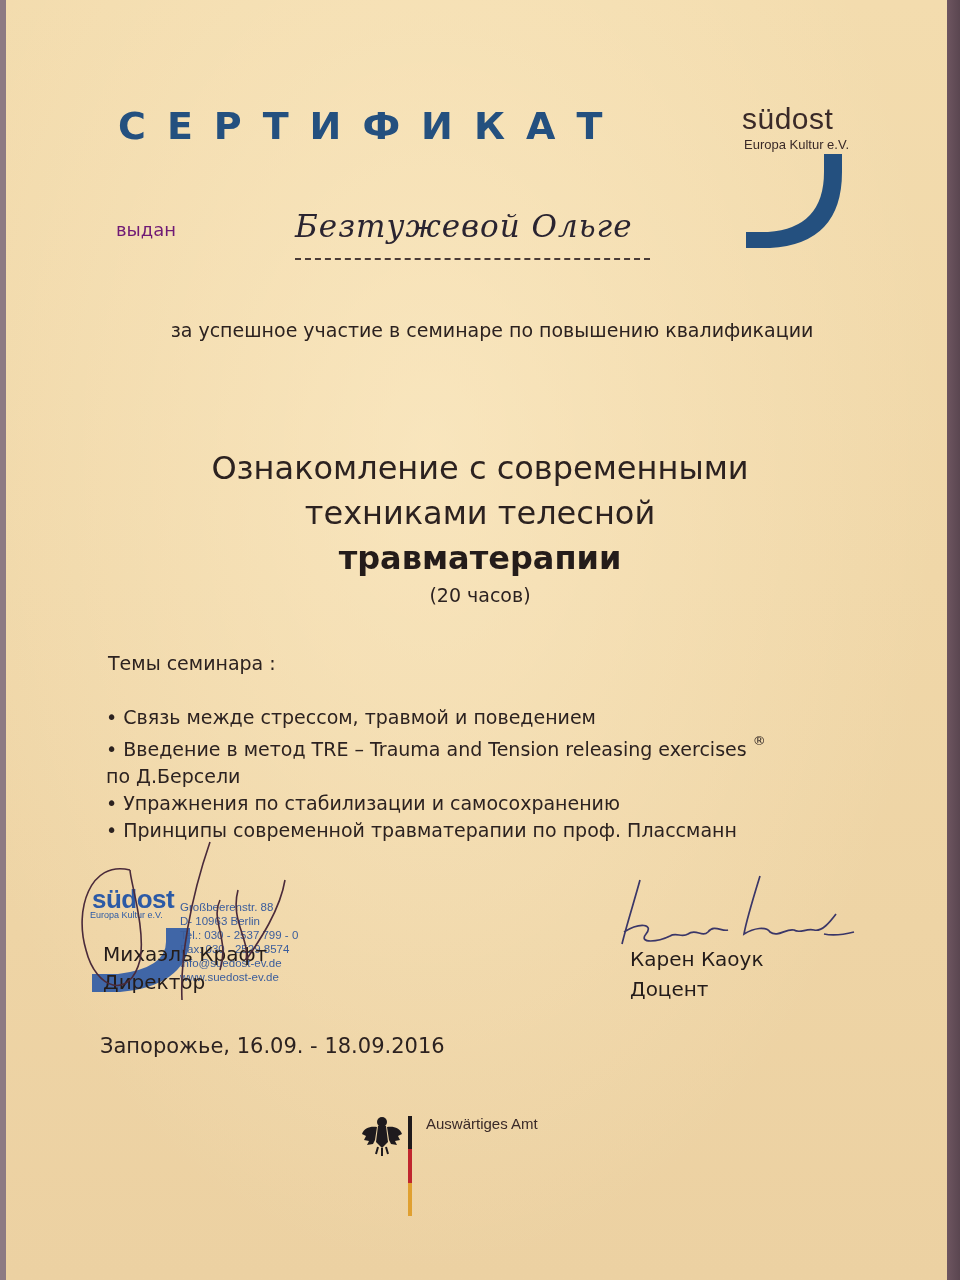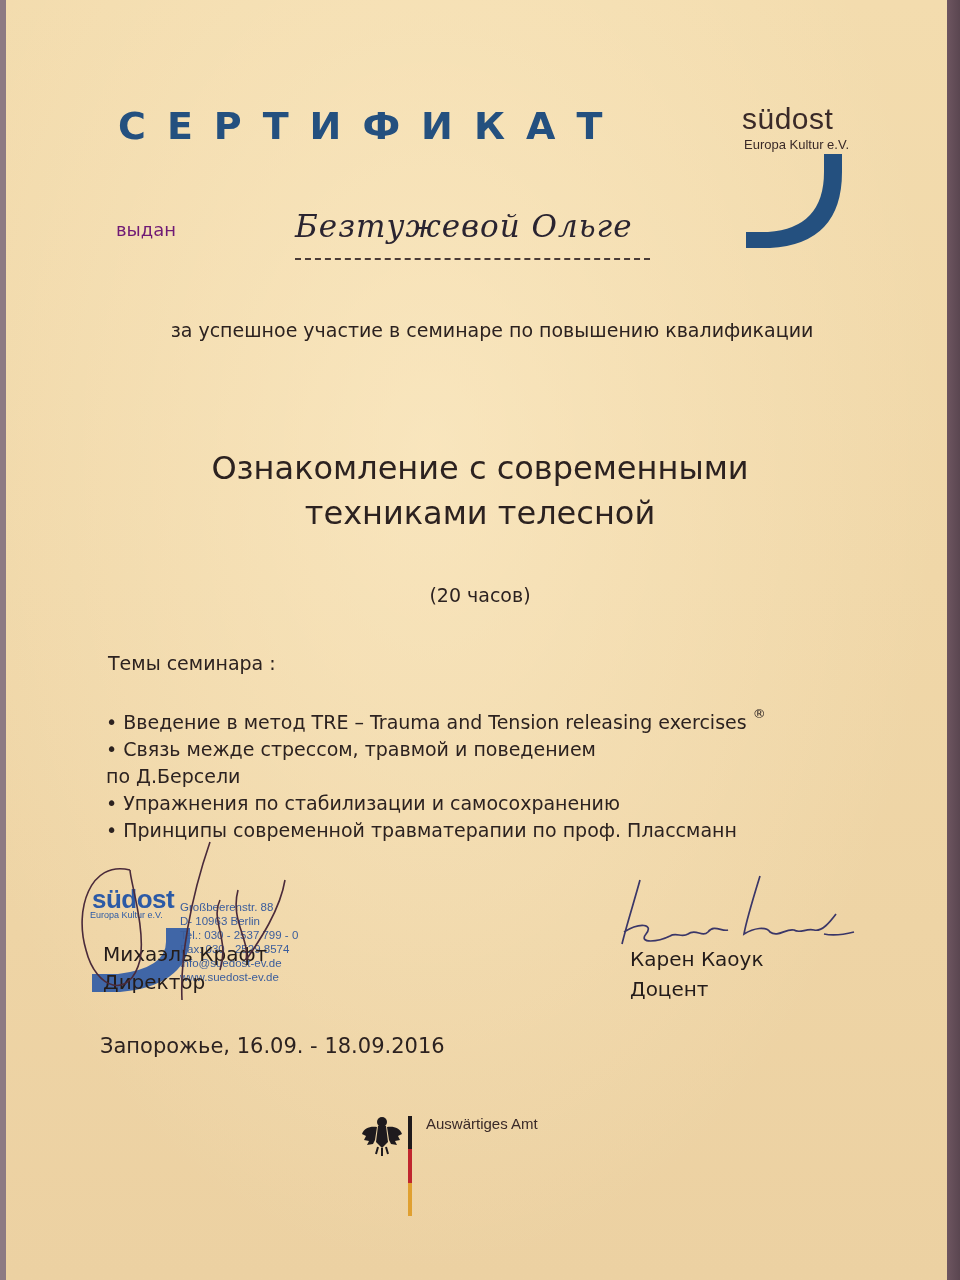--- a/index.html
+++ b/index.html
@@ -86,27 +86,28 @@
 
 <div class="issued-label">выдан</div>
 <div class="recipient">Безтужевой Ольге</div>
 <div class="dotline"></div>
 
 <div class="for-text">за успешное участие в семинаре по повышению квалификации</div>
 
 <div class="course">
   <div class="l">Ознакомление с современными</div>
   <div class="l">техниками телесной</div>
+  <div class="b">травматерапии</div>
 </div>
 <div class="hours">(20 часов)</div>
 
 <div class="topics-h">Темы семинара :</div>
 <div class="topics">
+  <div class="item">• Связь межде стрессом, травмой и поведением</div>
   <div class="item"><span>• Введение в метод TRE – Trauma and Tension releasing exercises</span> <sup>®</sup></div>
-  <div class="item">• Связь межде стрессом, травмой и поведением</div>
   <div class="item">по Д.Берсели</div>
   <div class="item">• Упражнения по стабилизации и самосохранению</div>
   <div class="item">• Принципы современной травматерапии по проф. Плассманн</div>
 </div>
 
 <div class="stamp">
   <svg width="260" height="140" viewBox="0 0 260 140">
     <path d="M86 58 L110 58 L110 72 Q104 116 40 122 L12 122 L12 104 L38 104 Q86 98 86 72 Z" fill="#2c5aa6" opacity="0.9"></path>
   </svg>
   <div class="sname">südost</div>

